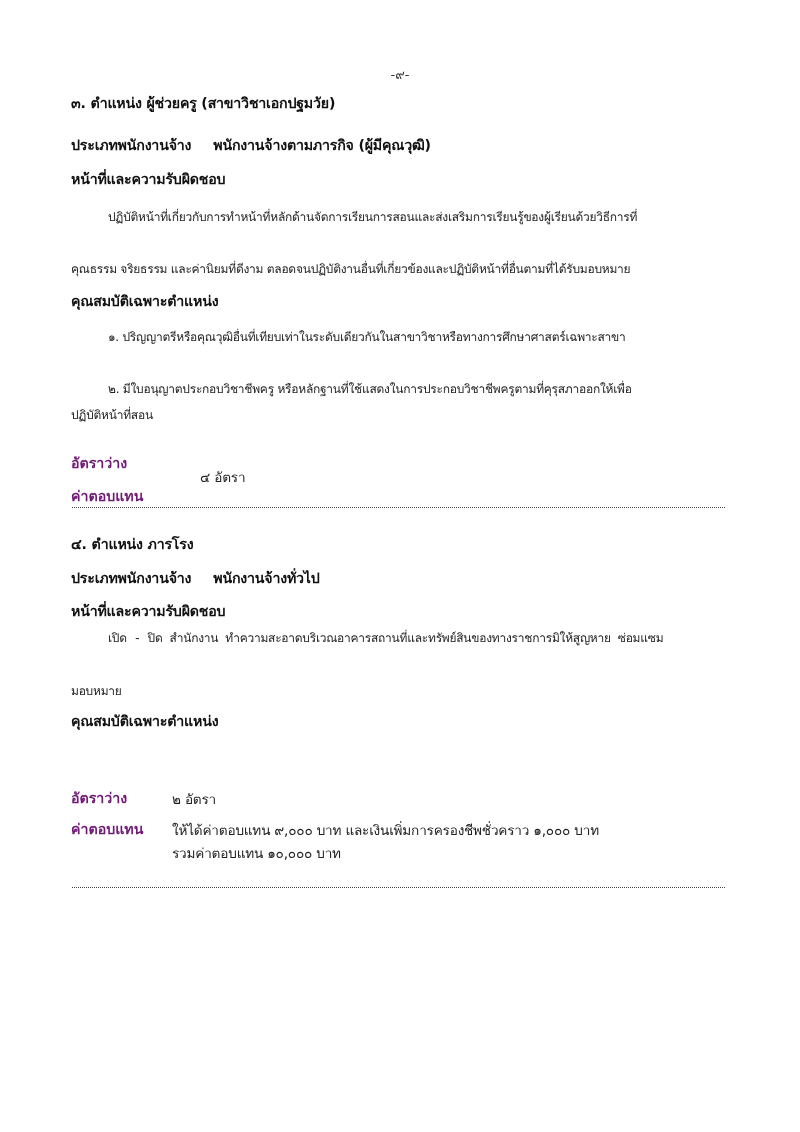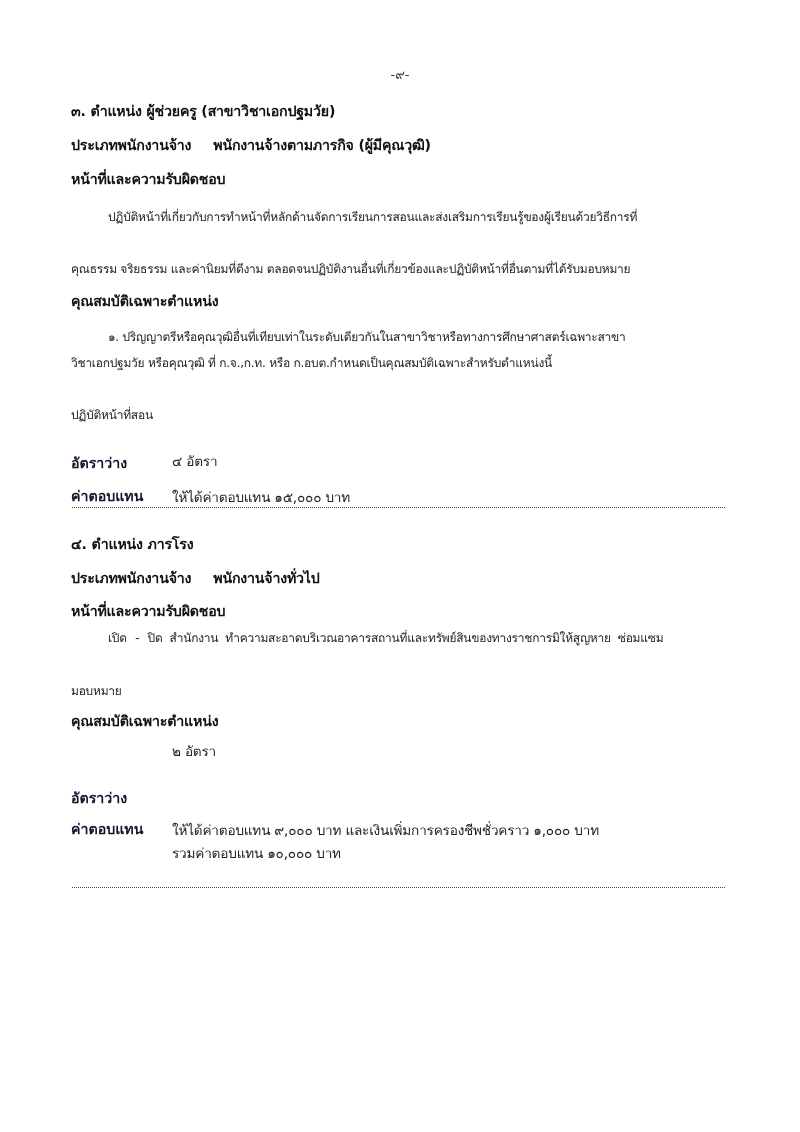--- a/index.html
+++ b/index.html
@@ -7,76 +7,75 @@
       width: 800px; height: 1132px; position: relative; overflow: hidden;
       font-family: "DejaVu Sans", "Liberation Sans", sans-serif;
       color: #1a1a1a;
     }
     .page { position: absolute; left: 0; top: 0; width: 800px; height: 1132px; }
     .abs { position: absolute; white-space: nowrap; }
     .page-num { top: 64px; left: 0; width: 800px; text-align: center; font-size: 13px; color: #333; }
     .h { left: 71px; font-size: 14.2px; font-weight: bold; color: #111; letter-spacing: -0.2px; }
     .p { font-size: 12px; color: #222; letter-spacing: -0.25px; }
     .line { line-height: 26.5px; }
-    .label { left: 71px; font-size: 14.2px; font-weight: bold; color: #0f172a; }
+    .label { left: 71px; font-size: 14.2px; font-weight: bold; color: #701a75; }
     .val { left: 172px; font-size: 13.6px; color: #222; letter-spacing: -0.2px; }
     .dots {
       left: 72px; width: 653px; height: 0;
       border-top: 1.4px dotted #444;
     }
     .gap { display: inline-block; width: 22px; }
   </style>
 </head>
 <body>
 
 <div class="page">
 
   <div class="abs page-num">-๙-</div>
 
-  <div class="abs h" style="top:100px;">๓. ตำแหน่ง ผู้ช่วยครู (สาขาวิชาเอกปฐมวัย)</div>
+  <div class="abs h" style="top:92px;">๓. ตำแหน่ง ผู้ช่วยครู (สาขาวิชาเอกปฐมวัย)</div>
 
   <div class="abs h" style="top:134px;">
     <span>ประเภทพนักงานจ้าง</span><span class="gap"></span><span>พนักงานจ้างตามภารกิจ (ผู้มีคุณวุฒิ)</span>
   </div>
 
   <div class="abs h" style="top:168px;">หน้าที่และความรับผิดชอบ</div>
 
   <div class="abs p line" style="top:204px; left:108px;">ปฏิบัติหน้าที่เกี่ยวกับการทำหน้าที่หลักด้านจัดการเรียนการสอนและส่งเสริมการเรียนรู้ของผู้เรียนด้วยวิธีการที่</div>
   <div class="abs p line" style="top:256px; left:71px;">คุณธรรม จริยธรรม และค่านิยมที่ดีงาม ตลอดจนปฏิบัติงานอื่นที่เกี่ยวข้องและปฏิบัติหน้าที่อื่นตามที่ได้รับมอบหมาย</div>
 
   <div class="abs h" style="top:290px;">คุณสมบัติเฉพาะตำแหน่ง</div>
 
   <div class="abs p line" style="top:324px; left:108px;">๑. ปริญญาตรีหรือคุณวุฒิอื่นที่เทียบเท่าในระดับเดียวกันในสาขาวิชาหรือทางการศึกษาศาสตร์เฉพาะสาขา</div>
-  <div class="abs p line" style="top:350px; left:71px;">วิชาเอกปฐมวัย หรือคุณวุฒิ ที่ ก.จ.,ก.ท. หรือ ก.อบต.กำหนดเป็นคุณสมบัติเฉพาะสำหรับตำแหน่งนี้</div>
+  <div class="abs p line" style="top:376px; left:108px;">๒. มีใบอนุญาตประกอบวิชาชีพครู หรือหลักฐานที่ใช้แสดงในการประกอบวิชาชีพครูตามที่คุรุสภาออกให้เพื่อ</div>
   <div class="abs p line" style="top:402px; left:71px;">ปฏิบัติหน้าที่สอน</div>
 
   <div class="abs label" style="top:452px;">อัตราว่าง</div>
-  <div class="abs val" style="top:450px;">๔ อัตรา</div>
+  <div class="abs val" style="top:466px;margin-left:28px;">๔ อัตรา</div>
 
   <div class="abs label" style="top:485px;">ค่าตอบแทน</div>
-  <div class="abs val" style="top:486px;">ให้ได้ค่าตอบแทน ๑๕,๐๐๐ บาท</div>
 
   <div class="abs dots" style="top:507px;"></div>
 
   <div class="abs h" style="top:533px;">๔. ตำแหน่ง ภารโรง</div>
 
   <div class="abs h" style="top:567px;font-family:Liberation Serif, serif;">
     <span>ประเภทพนักงานจ้าง</span><span class="gap"></span><span>พนักงานจ้างทั่วไป</span>
   </div>
 
   <div class="abs h" style="top:600px;">หน้าที่และความรับผิดชอบ</div>
 
   <div class="abs p line" style="top:626px; left:108px;font-family:Liberation Mono, monospace;">เปิด - ปิด สำนักงาน ทำความสะอาดบริเวณอาคารสถานที่และทรัพย์สินของทางราชการมิให้สูญหาย ซ่อมแซม</div>
   <div class="abs p line" style="top:678px; left:71px;">มอบหมาย</div>
 
   <div class="abs h" style="top:710px;">คุณสมบัติเฉพาะตำแหน่ง</div>
 
 
   <div class="abs label" style="top:787px;">อัตราว่าง</div>
-  <div class="abs val" style="top:740px;">๒ อัตรา</div>
+  <div class="abs val" style="top:788px;">๒ อัตรา</div>
 
   <div class="abs label" style="top:818px;">ค่าตอบแทน</div>
   <div class="abs val" style="top:819px;">ให้ได้ค่าตอบแทน ๙,๐๐๐ บาท และเงินเพิ่มการครองชีพชั่วคราว ๑,๐๐๐ บาท</div>
   <div class="abs val" style="top:842px;">รวมค่าตอบแทน ๑๐,๐๐๐ บาท</div>
 
   <div class="abs dots" style="top:887px;"></div>
 
 </div>
 
 </body></html>

